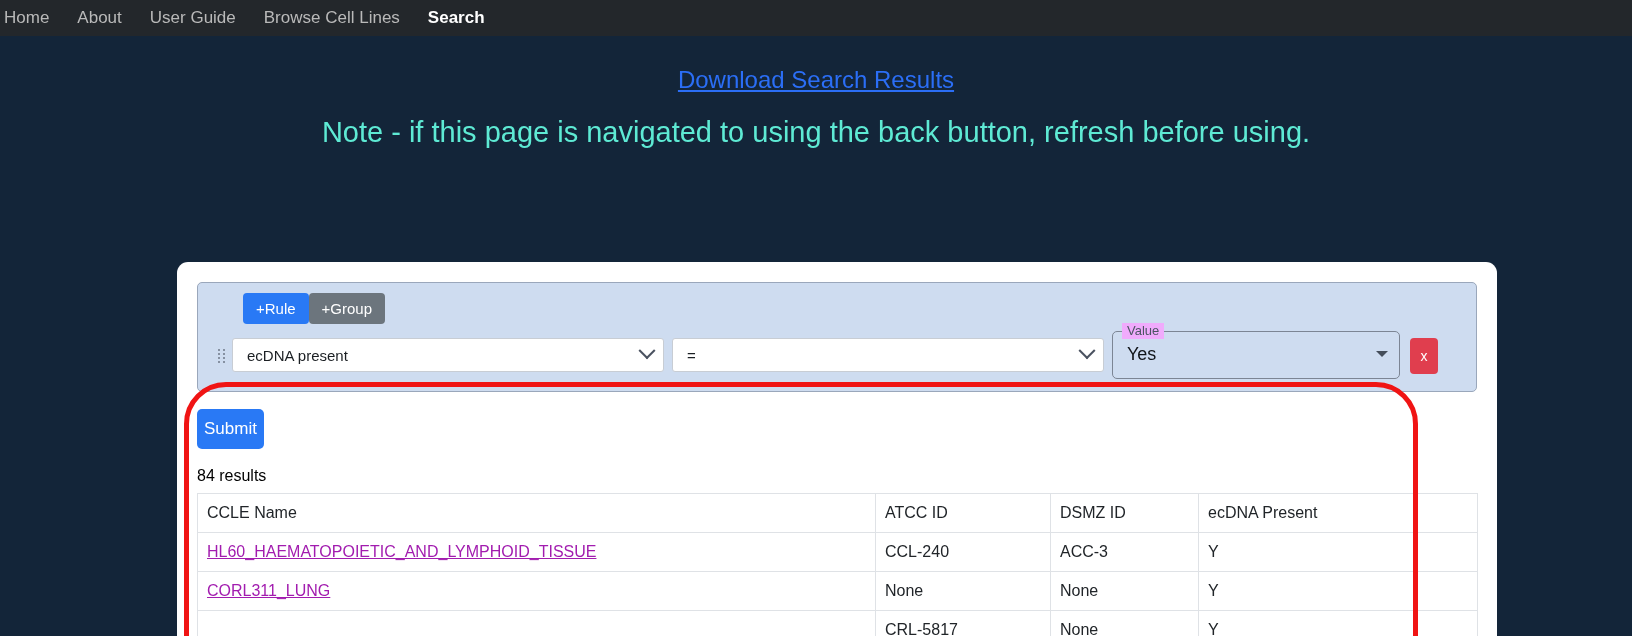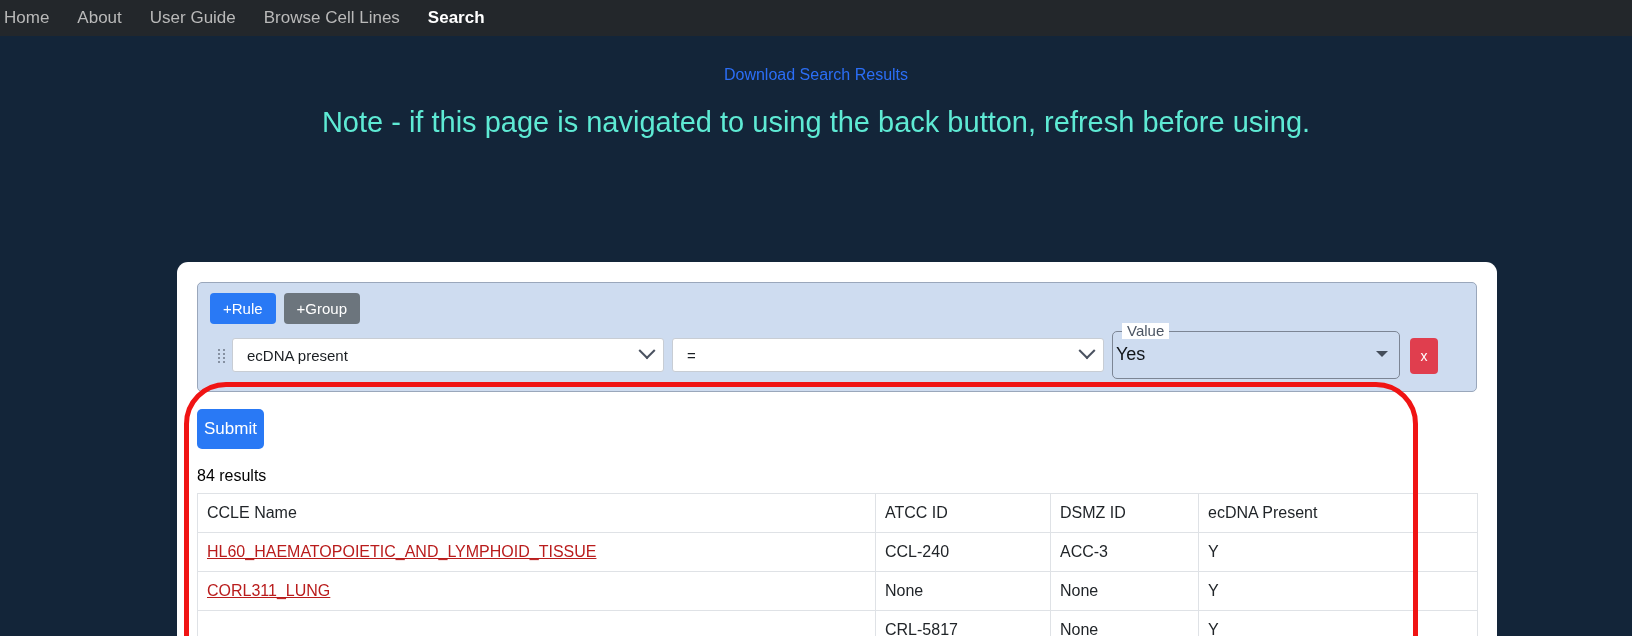--- a/index.html
+++ b/index.html
@@ -35,21 +35,22 @@
   
   .page {
     position: relative;
     height: 584px;
     background: #132539;
   }
   .download-link {
     display: block;
     text-align: center;
     color: #2b6ef6;
-    font-size: 16px;
+    font-size: 24px;
+    text-decoration: underline;
     margin-top: 30px;
     cursor: pointer;
   }
   .note {
     text-align: center;
     color: #5eead4;
     font-size: 29px;
     margin-top: 22px;
     font-weight: 400;
   }
@@ -67,21 +68,21 @@
   }
 
   
   .qb-panel {
     background: #cedcf0;
     border: 1px solid #9aa7bb;
     border-radius: 5px;
     padding: 10px 12px 12px 12px;
     position: relative;
   }
-  .qb-buttons { display: flex; gap: 8px; margin-bottom: 14px; }
+  .qb-buttons { display: flex; gap: 0; margin-bottom: 14px; margin-left: 33px; }
   .btn {
     border: none;
     border-radius: 4px;
     font-size: 15px;
     padding: 7px 13px;
     color: #fff;
     cursor: pointer;
     font-family: "Liberation Sans", sans-serif;
   }
   .btn-rule { background: #2979f5; }
@@ -147,29 +148,29 @@
   .mui-outline {
     position: absolute;
     inset: 0;
     border: 1px solid #7c8594;
     border-radius: 5px;
     pointer-events: none;
   }
   .mui-legend {
     position: absolute;
     top: -8px; left: 10px;
-    background: #ffffff;
+    background: #f0abfc;
     padding: 0 5px;
-    font-size: 15px;
+    font-size: 13px;
     color: #4b5563;
     line-height: 16px;
   }
   .mui-value {
     position: absolute;
-    left: 4px; top: 13px;
+    left: 15px; top: 13px;
     font-size: 18px;
     color: #101418;
   }
   .mui-arrow {
     position: absolute;
     right: 12px; top: 20px;
     width: 0; height: 0;
     border-left: 6px solid transparent;
     border-right: 6px solid transparent;
     border-top: 6px solid #444d5a;
@@ -219,21 +220,21 @@
     font-weight: 400;
     white-space: nowrap;
     overflow: hidden;
   }
   table.results th { font-weight: 400; }
   table.results col.c1 { width: 678px; }
   table.results col.c2 { width: 175px; }
   table.results col.c3 { width: 148px; }
   table.results col.c4 { width: 279px; }
   table.results td a {
-    color: #b91c1c;
+    color: #a21caf;
     text-decoration: underline;
     cursor: pointer;
   }
 
   
   .annotation {
     position: absolute;
     left: 184px;
     top: 316px;
     width: 1234px;

